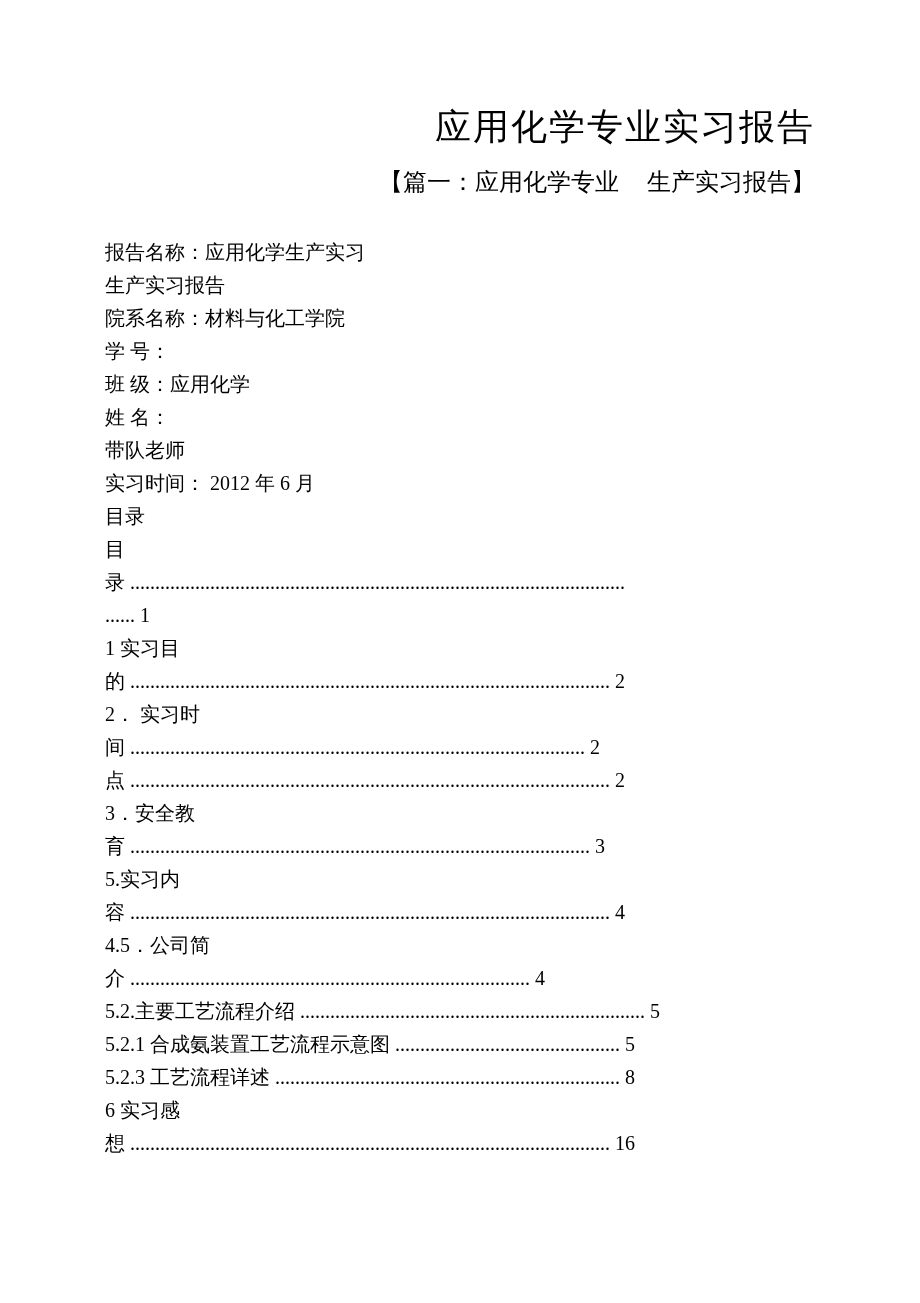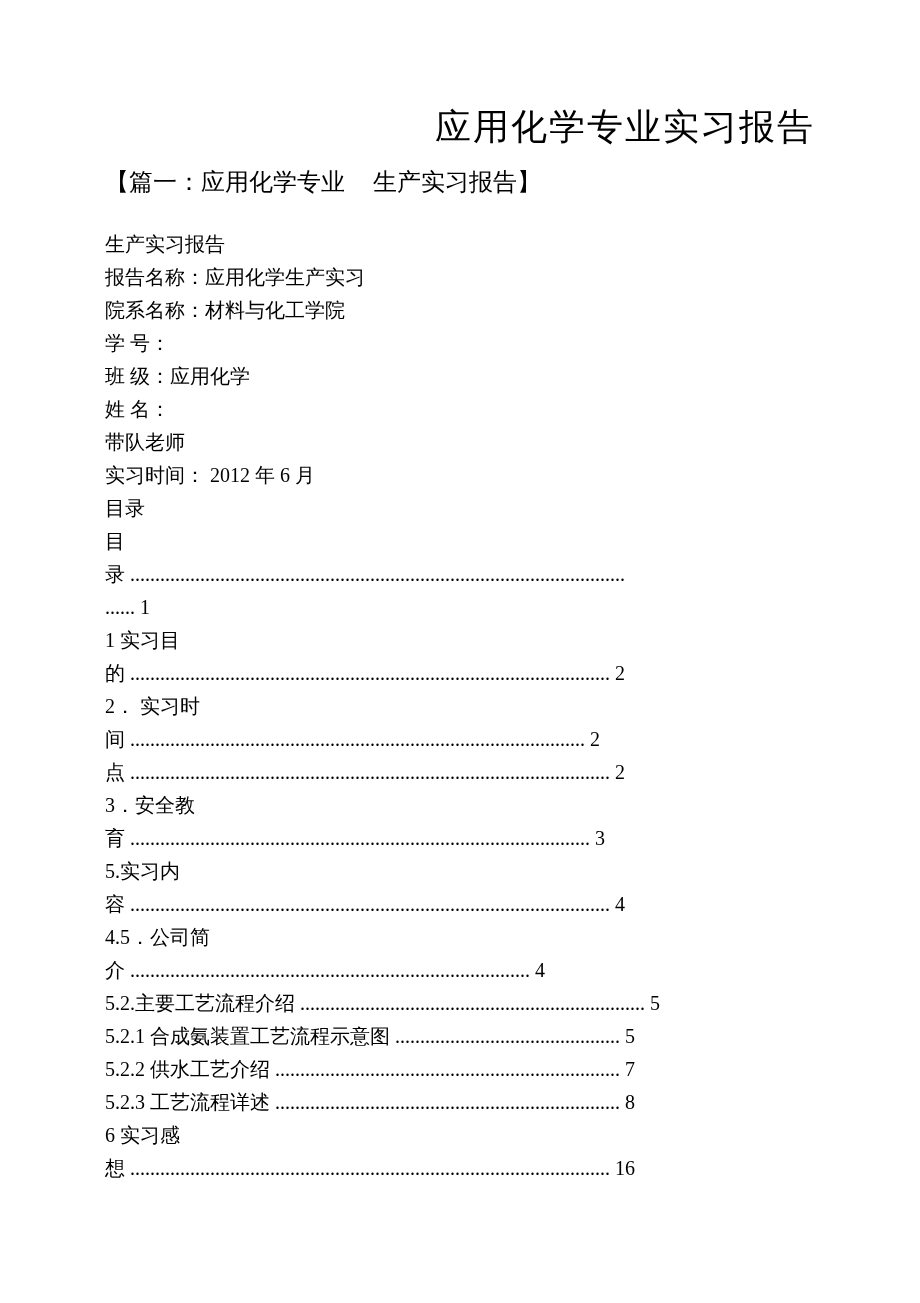--- a/index.html
+++ b/index.html
@@ -18,24 +18,24 @@
       line-height: 1.55;
     }
     .title {
       text-align: right;
       font-size: 36px;
       font-weight: normal;
       margin-bottom: 8px;
       letter-spacing: 2px;
     }
     .subtitle {
-      text-align: left;
+      text-align: right;
       font-size: 24px;
       font-weight: normal;
-      margin-bottom: 28px;
+      margin-bottom: 36px;
     }
     .subtitle .gap {
       display: inline-block;
       width: 28px;
     }
     .content {
       font-size: 20px;
     }
     .line {
       margin-bottom: 2px;
@@ -43,22 +43,22 @@
   </style>
 </head>
 <body>
 
 <div class="title">应用化学专业实习报告</div>
 <div class="subtitle">
   <span>【篇一：应用化学专业</span><span class="gap"></span><span>生产实习报告】</span>
 </div>
 
 <div class="content">
+  <div class="line"> 报告名称：应用化学生产实习</div>
   <div class="line"> 生产实习报告</div>
-  <div class="line"> 报告名称：应用化学生产实习</div>
   <div class="line"> 院系名称：材料与化工学院</div>
   <div class="line"> 学 号：</div>
   <div class="line"> 班 级：应用化学</div>
   <div class="line"> 姓 名：</div>
   <div class="line"> 带队老师</div>
   <div class="line"> 实习时间： 2012 年 6 月</div>
   <div class="line"> 目录</div>
   <div class="line"> 目</div>
   <div class="line">录 ...................................................................................................</div>
   <div class="line">...... 1</div>
@@ -68,17 +68,16 @@
   <div class="line">间 ........................................................................................... 2</div>
   <div class="line">点 ................................................................................................ 2</div>
   <div class="line"> 3．安全教</div>
   <div class="line">育 ............................................................................................ 3</div>
   <div class="line"> 5.实习内</div>
   <div class="line">容 ................................................................................................ 4</div>
   <div class="line"> 4.5．公司简</div>
   <div class="line">介 ................................................................................ 4</div>
   <div class="line"> 5.2.主要工艺流程介绍   ..................................................................... 5</div>
   <div class="line"> 5.2.1  合成氨装置工艺流程示意图    ............................................. 5</div>
-  <div class="line"> 5.2.2  供水工艺介绍    ..................................................................... 7</div>
   <div class="line"> 5.2.3  工艺流程详述    ..................................................................... 8</div>
   <div class="line"> 6 实习感</div>
   <div class="line">想 ................................................................................................ 16</div>
 </div>
 
 </body></html>

